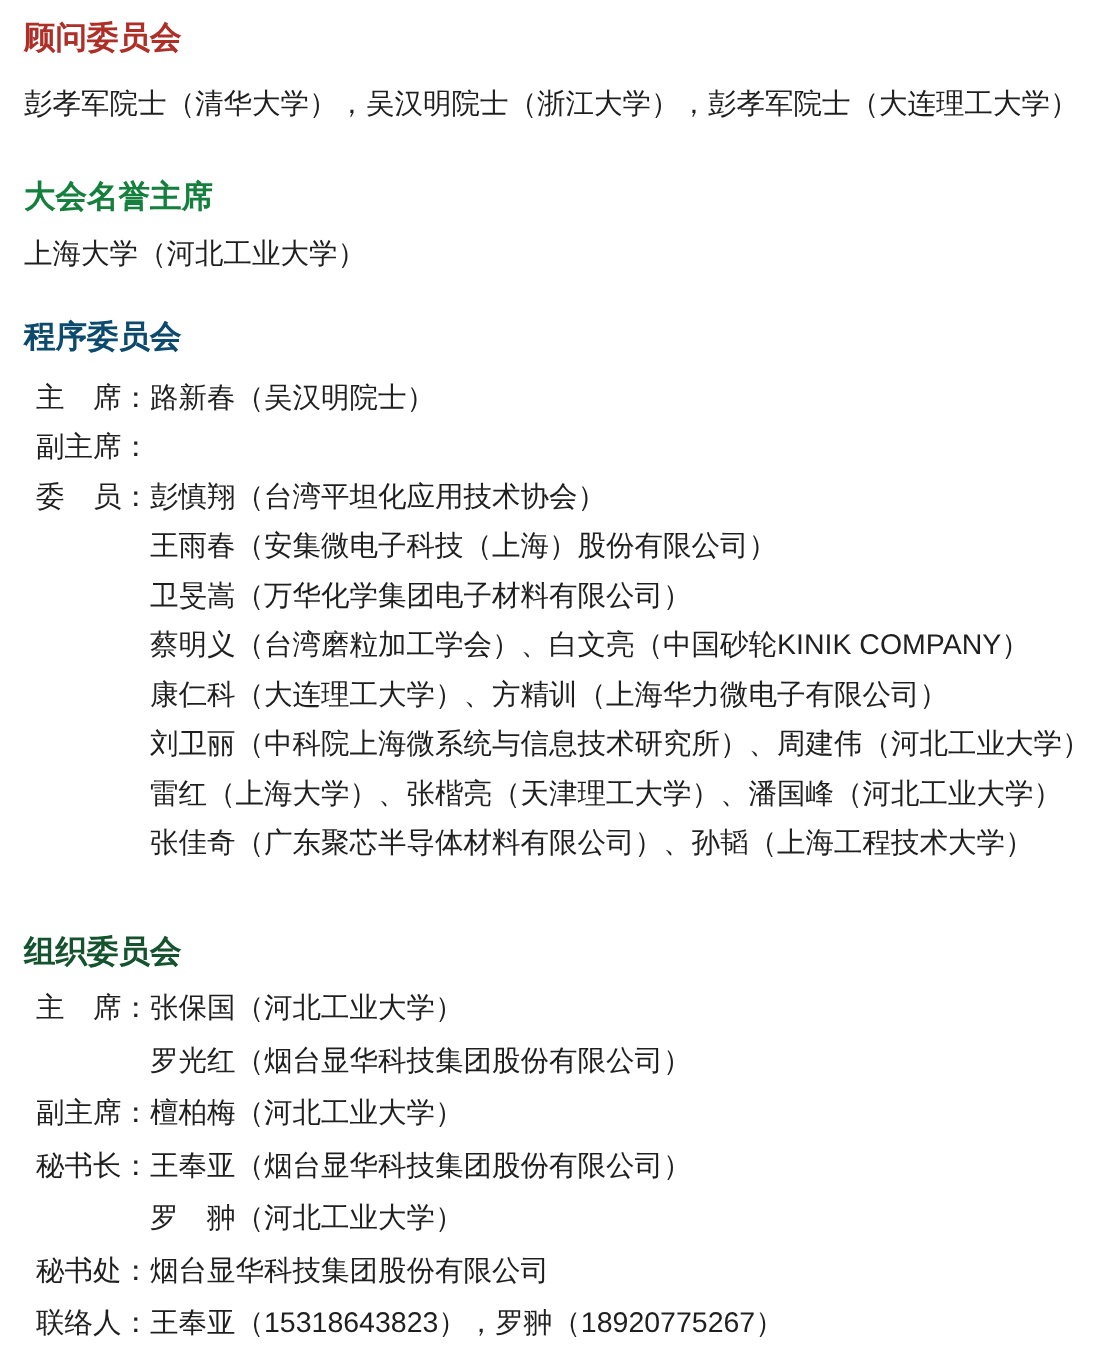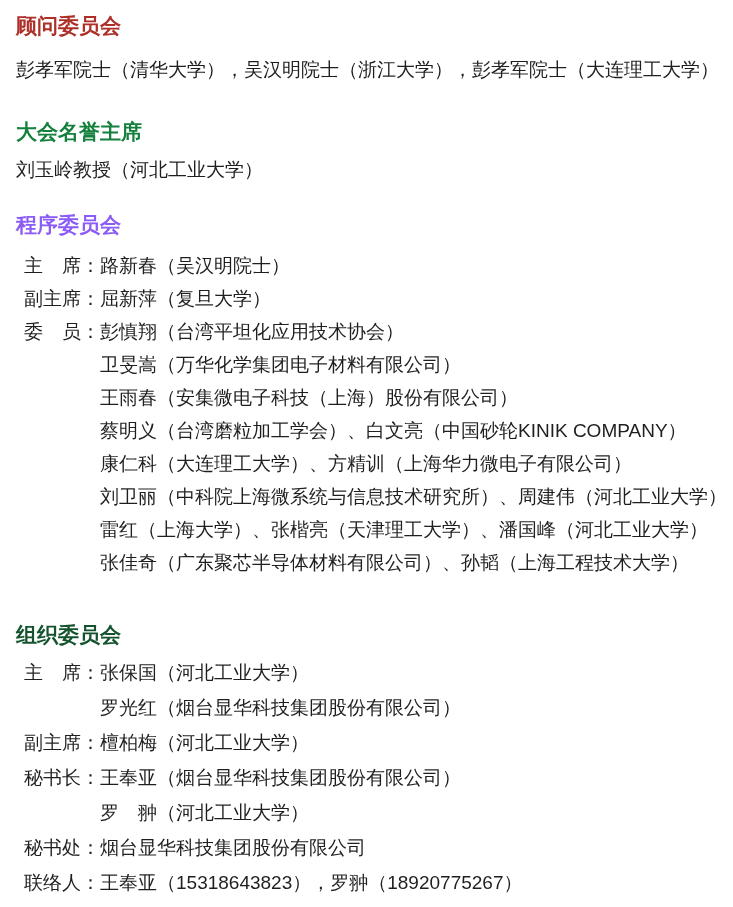--- a/index.html
+++ b/index.html
@@ -54,44 +54,43 @@
 </head>
 <body>
 
 <div class="page" style="color: rgb(31, 31, 31); background: rgb(255, 255, 255);">
     <section class="committee-section s0">
       <div class="section-heading" style="color: rgb(173, 47, 40);">顾问委员会</div>
       <div class="para">彭孝军院士（清华大学），吴汉明院士（浙江大学），彭孝军院士（大连理工大学）</div>
     </section>
     <section class="committee-section s1">
       <div class="section-heading" style="color: #15803d;">大会名誉主席</div>
-      <div class="para">刘玉岭教授（河北工业大学）</div>
+      <div class="para">上海大学（河北工业大学）</div>
     </section>
     <section class="committee-section s2">
-      <div class="section-heading" style="color: #8b5cf6;">程序委员会</div>
+      <div class="section-heading" style="color: #0c4a6e;">程序委员会</div>
       <div class="rows">
         <div class="row">
           <span class="label">主　席：</span>
           <span class="content">路新春（吴汉明院士）</span>
         </div>
         <div class="row">
           <span class="label">副主席：</span>
-          <span class="content">屈新萍（复旦大学）</span>
         </div>
         <div class="row">
           <span class="label">委　员：</span>
           <span class="content">彭慎翔（台湾平坦化应用技术协会）</span>
         </div>
         <div class="row">
           <span class="label"></span>
-          <span class="content">卫旻嵩（万华化学集团电子材料有限公司）</span>
+          <span class="content">王雨春（安集微电子科技（上海）股份有限公司）</span>
         </div>
         <div class="row">
           <span class="label"></span>
-          <span class="content">王雨春（安集微电子科技（上海）股份有限公司）</span>
+          <span class="content">卫旻嵩（万华化学集团电子材料有限公司）</span>
         </div>
         <div class="row">
           <span class="label"></span>
           <span class="content">蔡明义（台湾磨粒加工学会）、白文亮（中国砂轮KINIK COMPANY）</span>
         </div>
         <div class="row">
           <span class="label"></span>
           <span class="content">康仁科（大连理工大学）、方精训（上海华力微电子有限公司）</span>
         </div>
         <div class="row">

